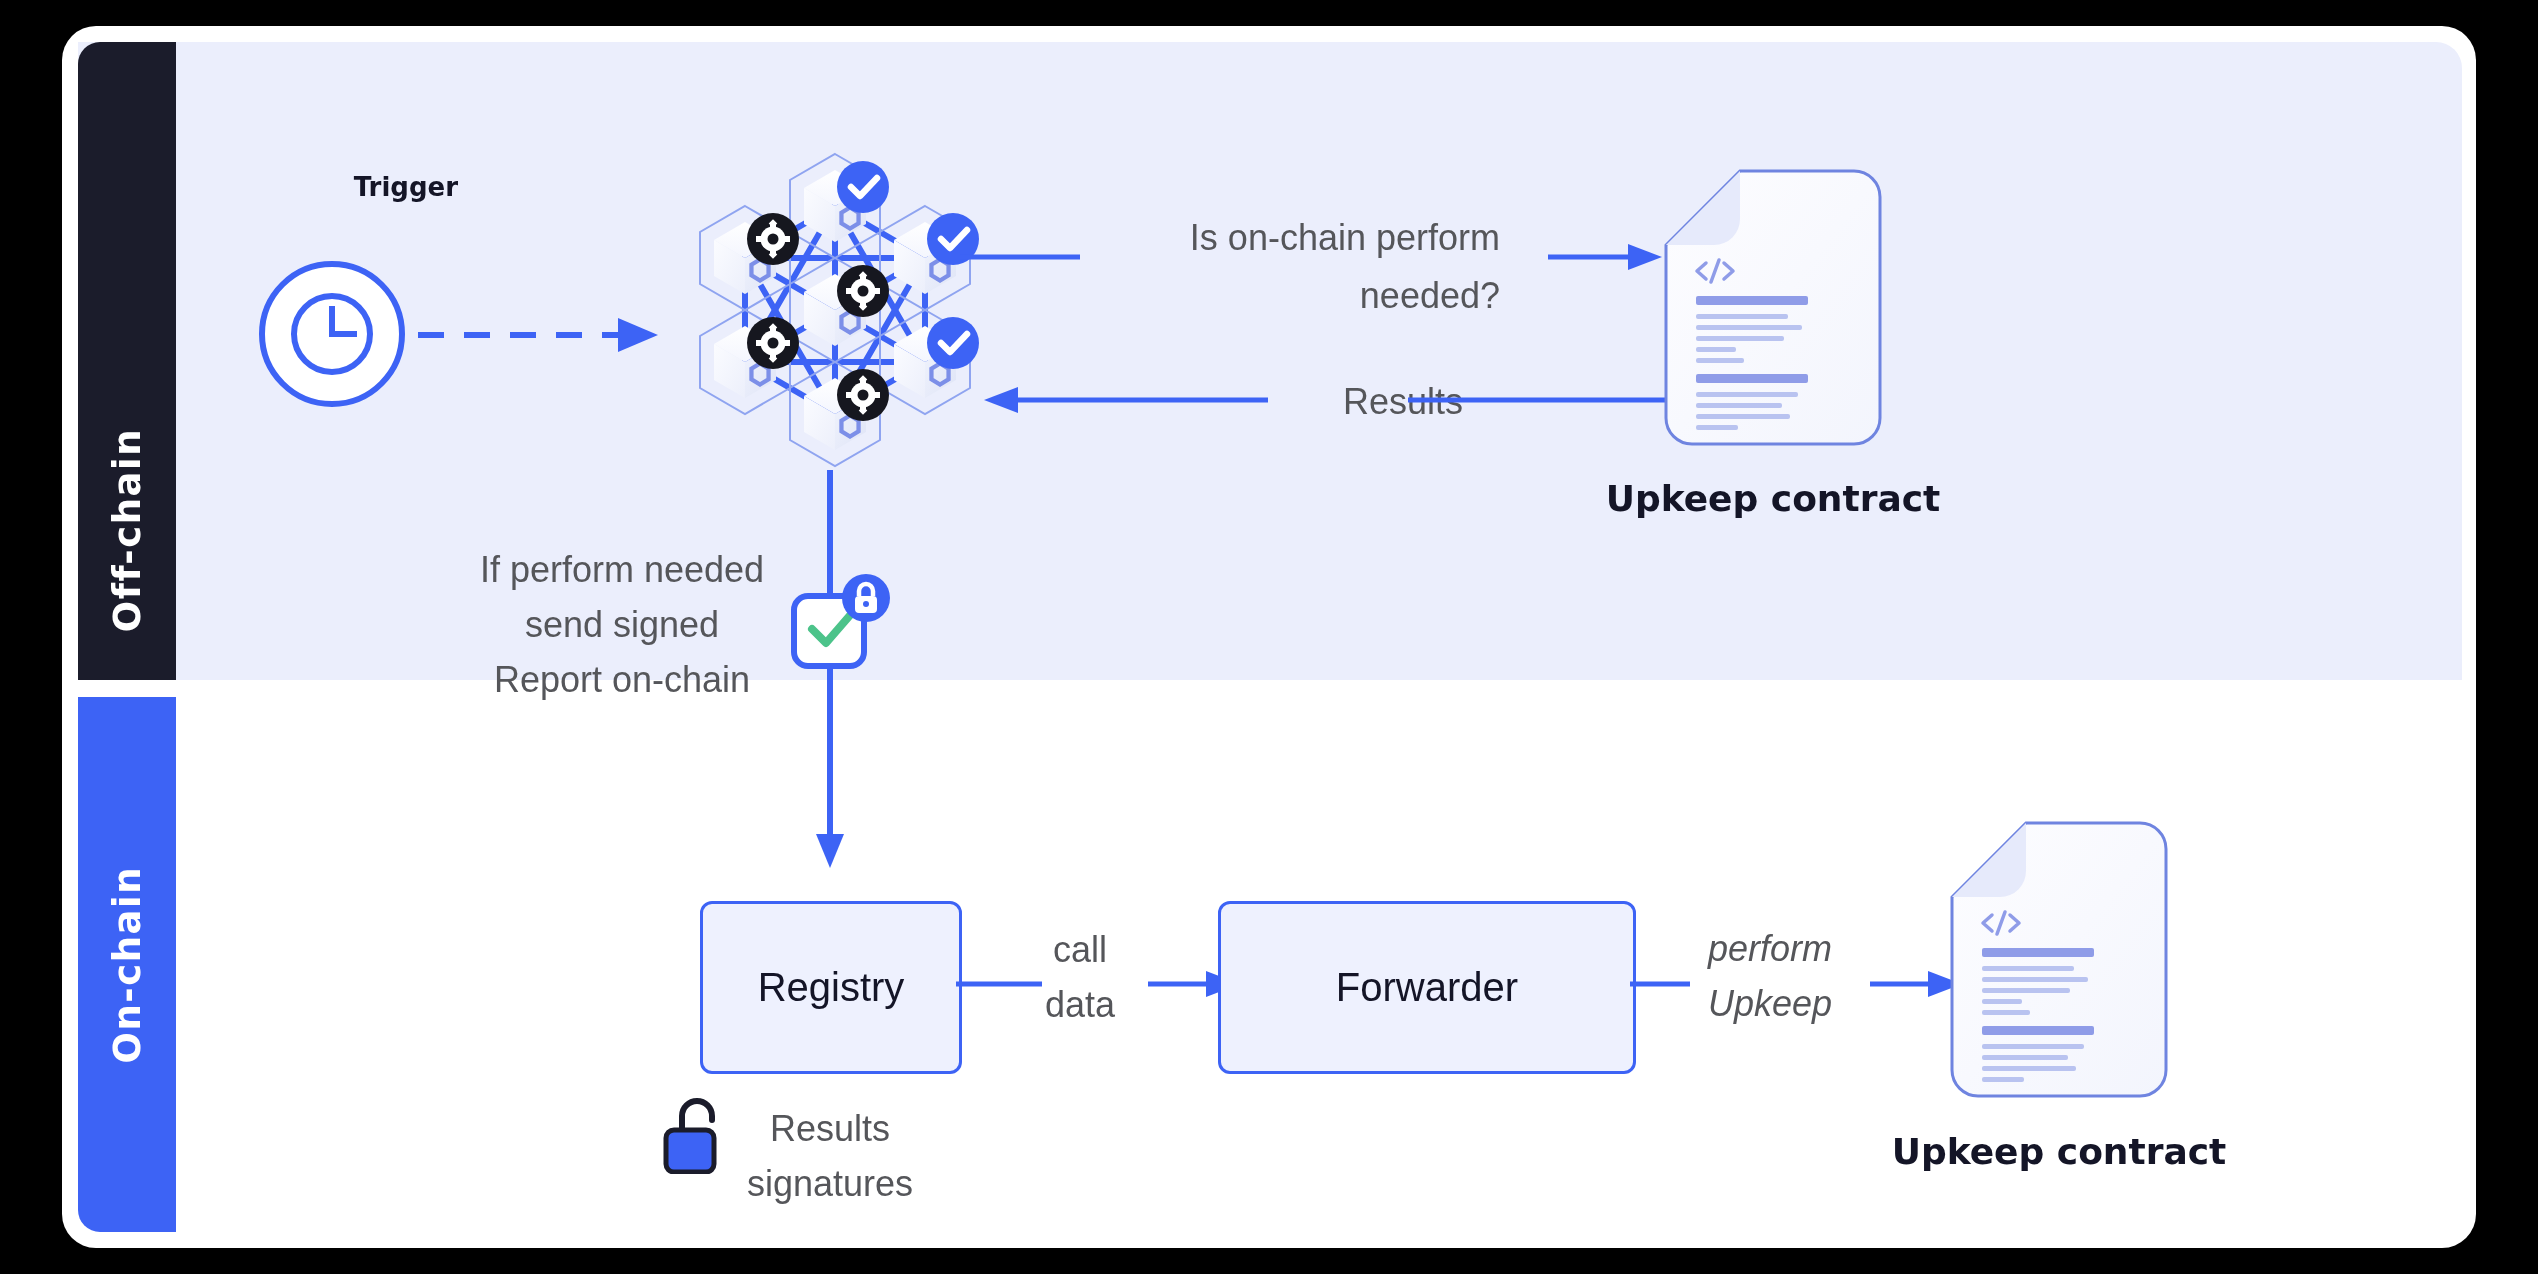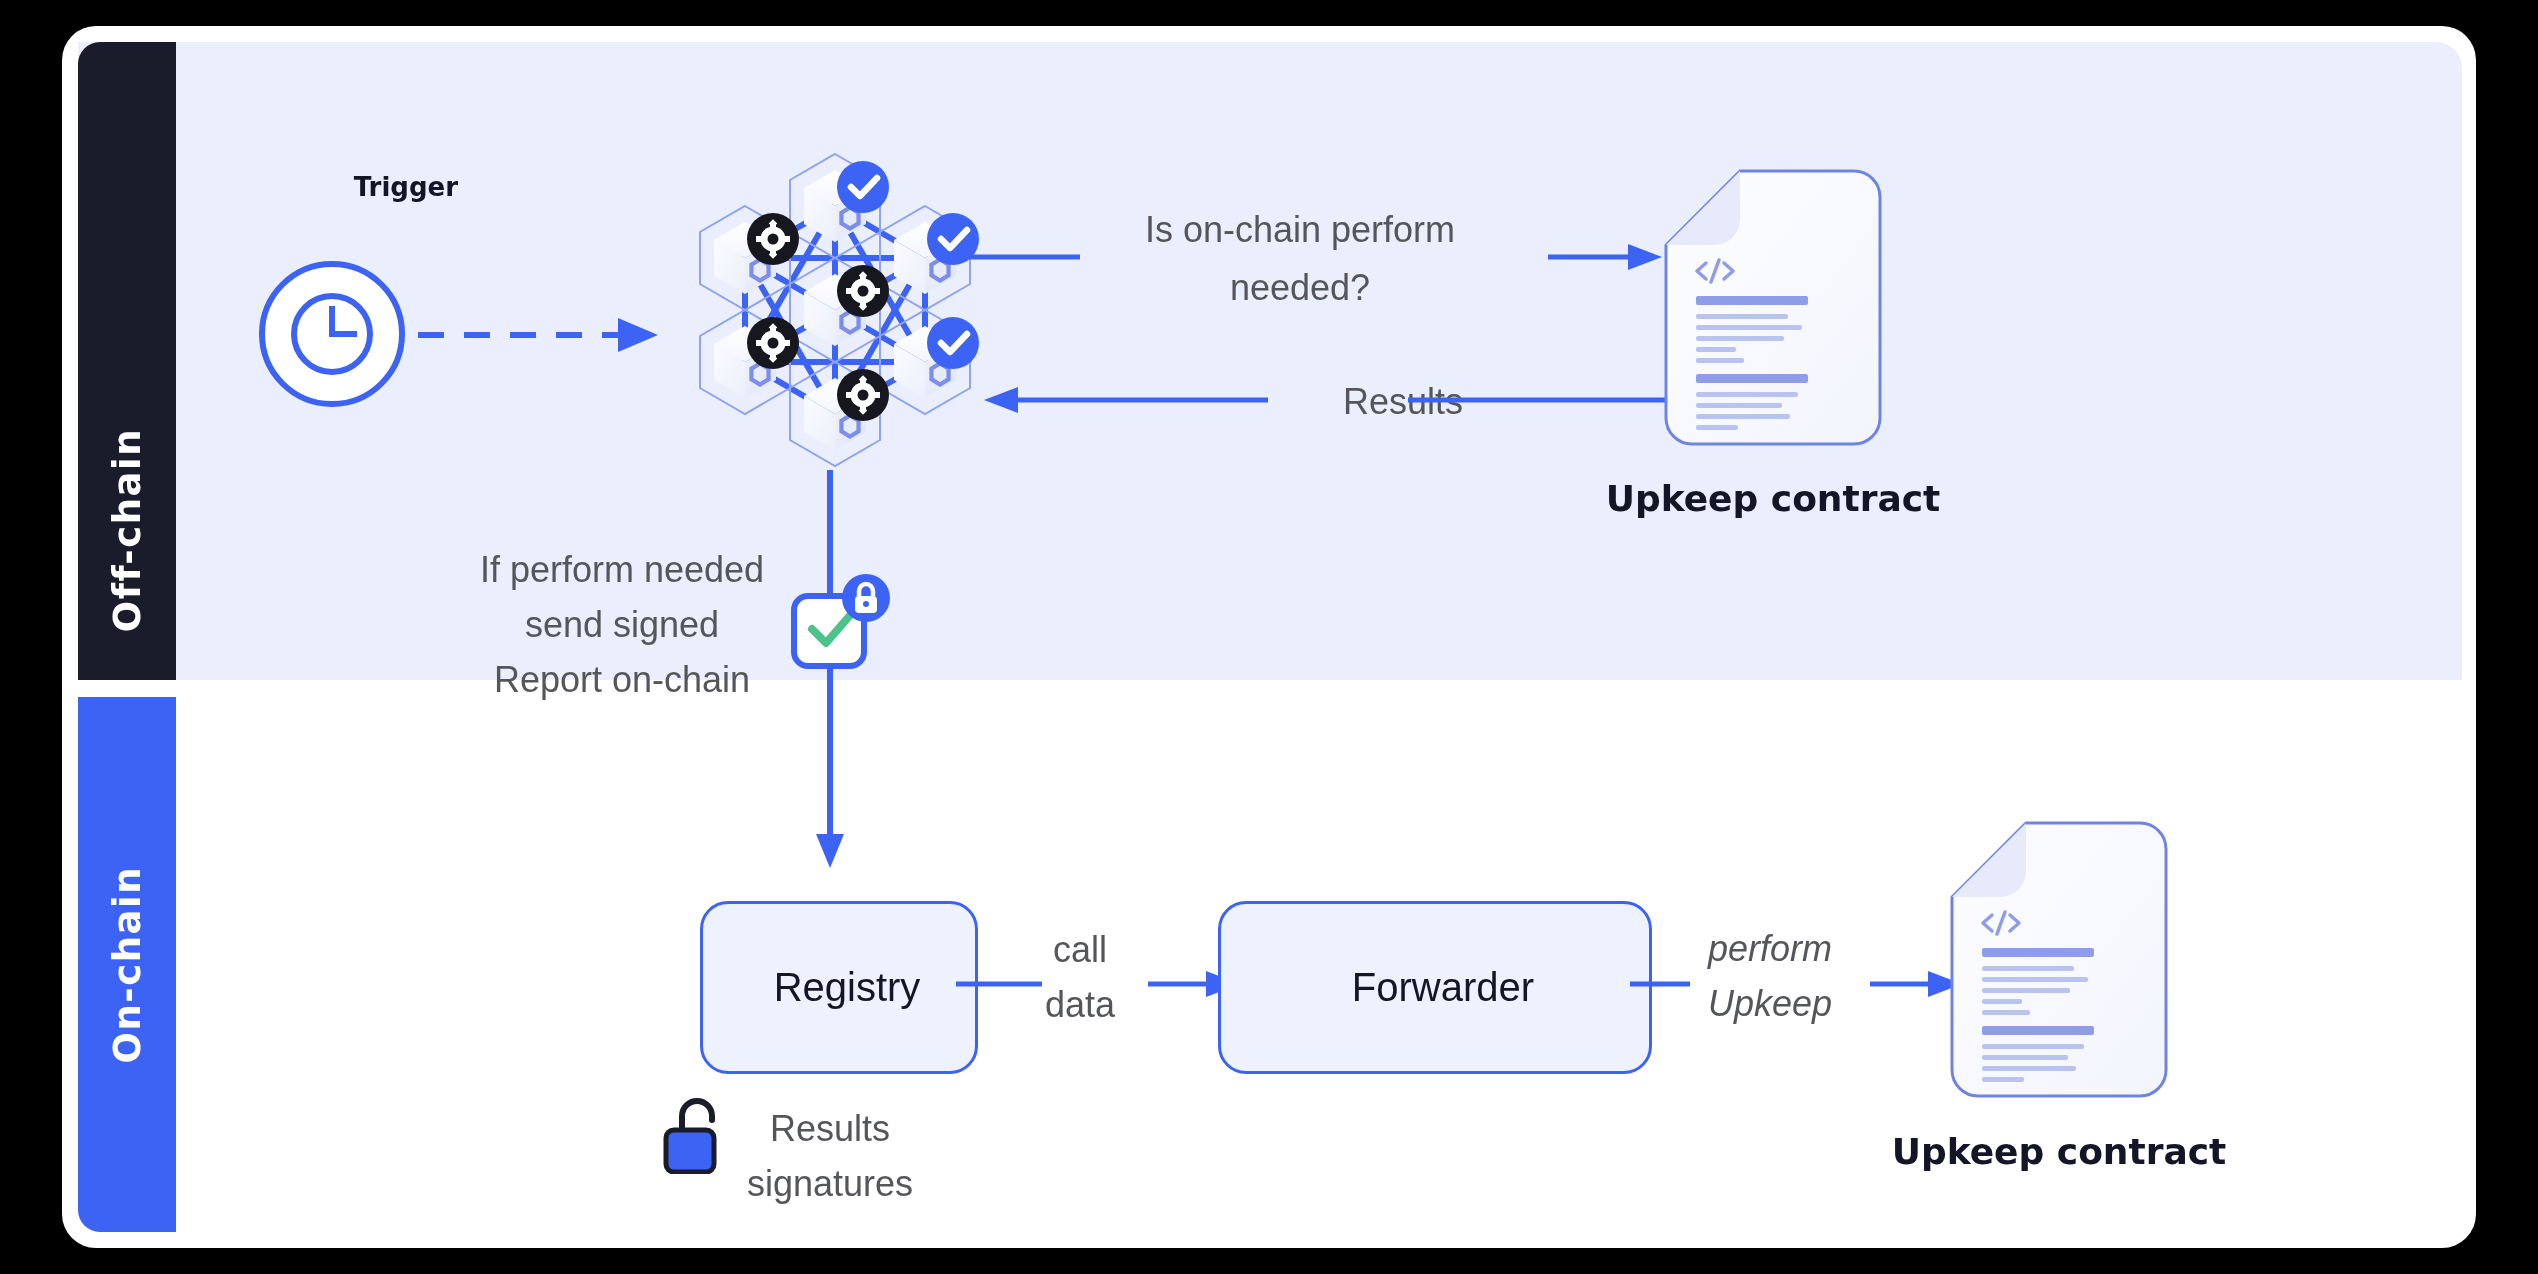--- a/index.html
+++ b/index.html
@@ -26,22 +26,22 @@
   #sidebar-onchain .side-label{align-items:center;}
 
   
   .abs{position:absolute;}
   .ttl{font-weight:bold;color:#141527;font-family:"DejaVu Sans",sans-serif;}
   .lbl{color:#55565a;font-size:36px;line-height:58px;text-align:center;font-family:"Liberation Sans",sans-serif;font-weight:300;}
   .boxtext{color:#141527;font-size:40px;font-family:"Liberation Sans",sans-serif;font-weight:300;}
 
   
   .flowbox{
-    position:absolute;background:#eef1fe;border:3px solid #3d63f5;border-radius:28px;
-    display:flex;align-items:center;justify-content:center;padding-left:16px;
+    position:absolute;background:#eef1fe;border:3px solid #3d63f5;border-radius:12px;
+    display:flex;align-items:center;justify-content:center;
   }
 
   svg{display:block;}
   #net,#lines{position:absolute;}
 </style>
 </head>
 <body>
 
 <div id="stage">
   <div id="card"></div>
@@ -195,21 +195,21 @@
         <rect x="-14" y="-14" width="6" height="6" transform="rotate(45)"></rect>
         <rect x="8" y="8" width="6" height="6" transform="rotate(45)"></rect>
       </g>
       <circle cx="203" cy="255" r="5.5" fill="#16171f"></circle>
     </g>
   </svg>
 
   <svg class="abs" style="left:960px;top:250px;" width="120" height="14" viewBox="0 0 120 14">
     <line x1="0" y1="7" x2="120" y2="7" stroke="#3d63f5" stroke-width="5"></line>
   </svg>
-  <div class="abs lbl" style="left:1100px;top:201px;width:400px;">Is on-chain perform needed?</div>
+  <div class="abs lbl" style="left:1100px;top:209px;width:400px;text-align:right;">Is on-chain perform needed?</div>
   <svg class="abs" style="left:1548px;top:240px;" width="120" height="34" viewBox="0 0 120 34">
     <line x1="0" y1="17" x2="82" y2="17" stroke="#3d63f5" stroke-width="5"></line>
     <polygon points="80,4 114,17 80,30" fill="#3d63f5"></polygon>
   </svg>
 
   <svg class="abs" style="left:978px;top:383px;" width="290" height="34" viewBox="0 0 290 34">
     <line x1="38" y1="17" x2="290" y2="17" stroke="#3d63f5" stroke-width="5"></line>
     <polygon points="40,4 6,17 40,30" fill="#3d63f5"></polygon>
   </svg>
   <div class="abs lbl" style="left:1268px;top:373px;width:270px;">Results</div>

